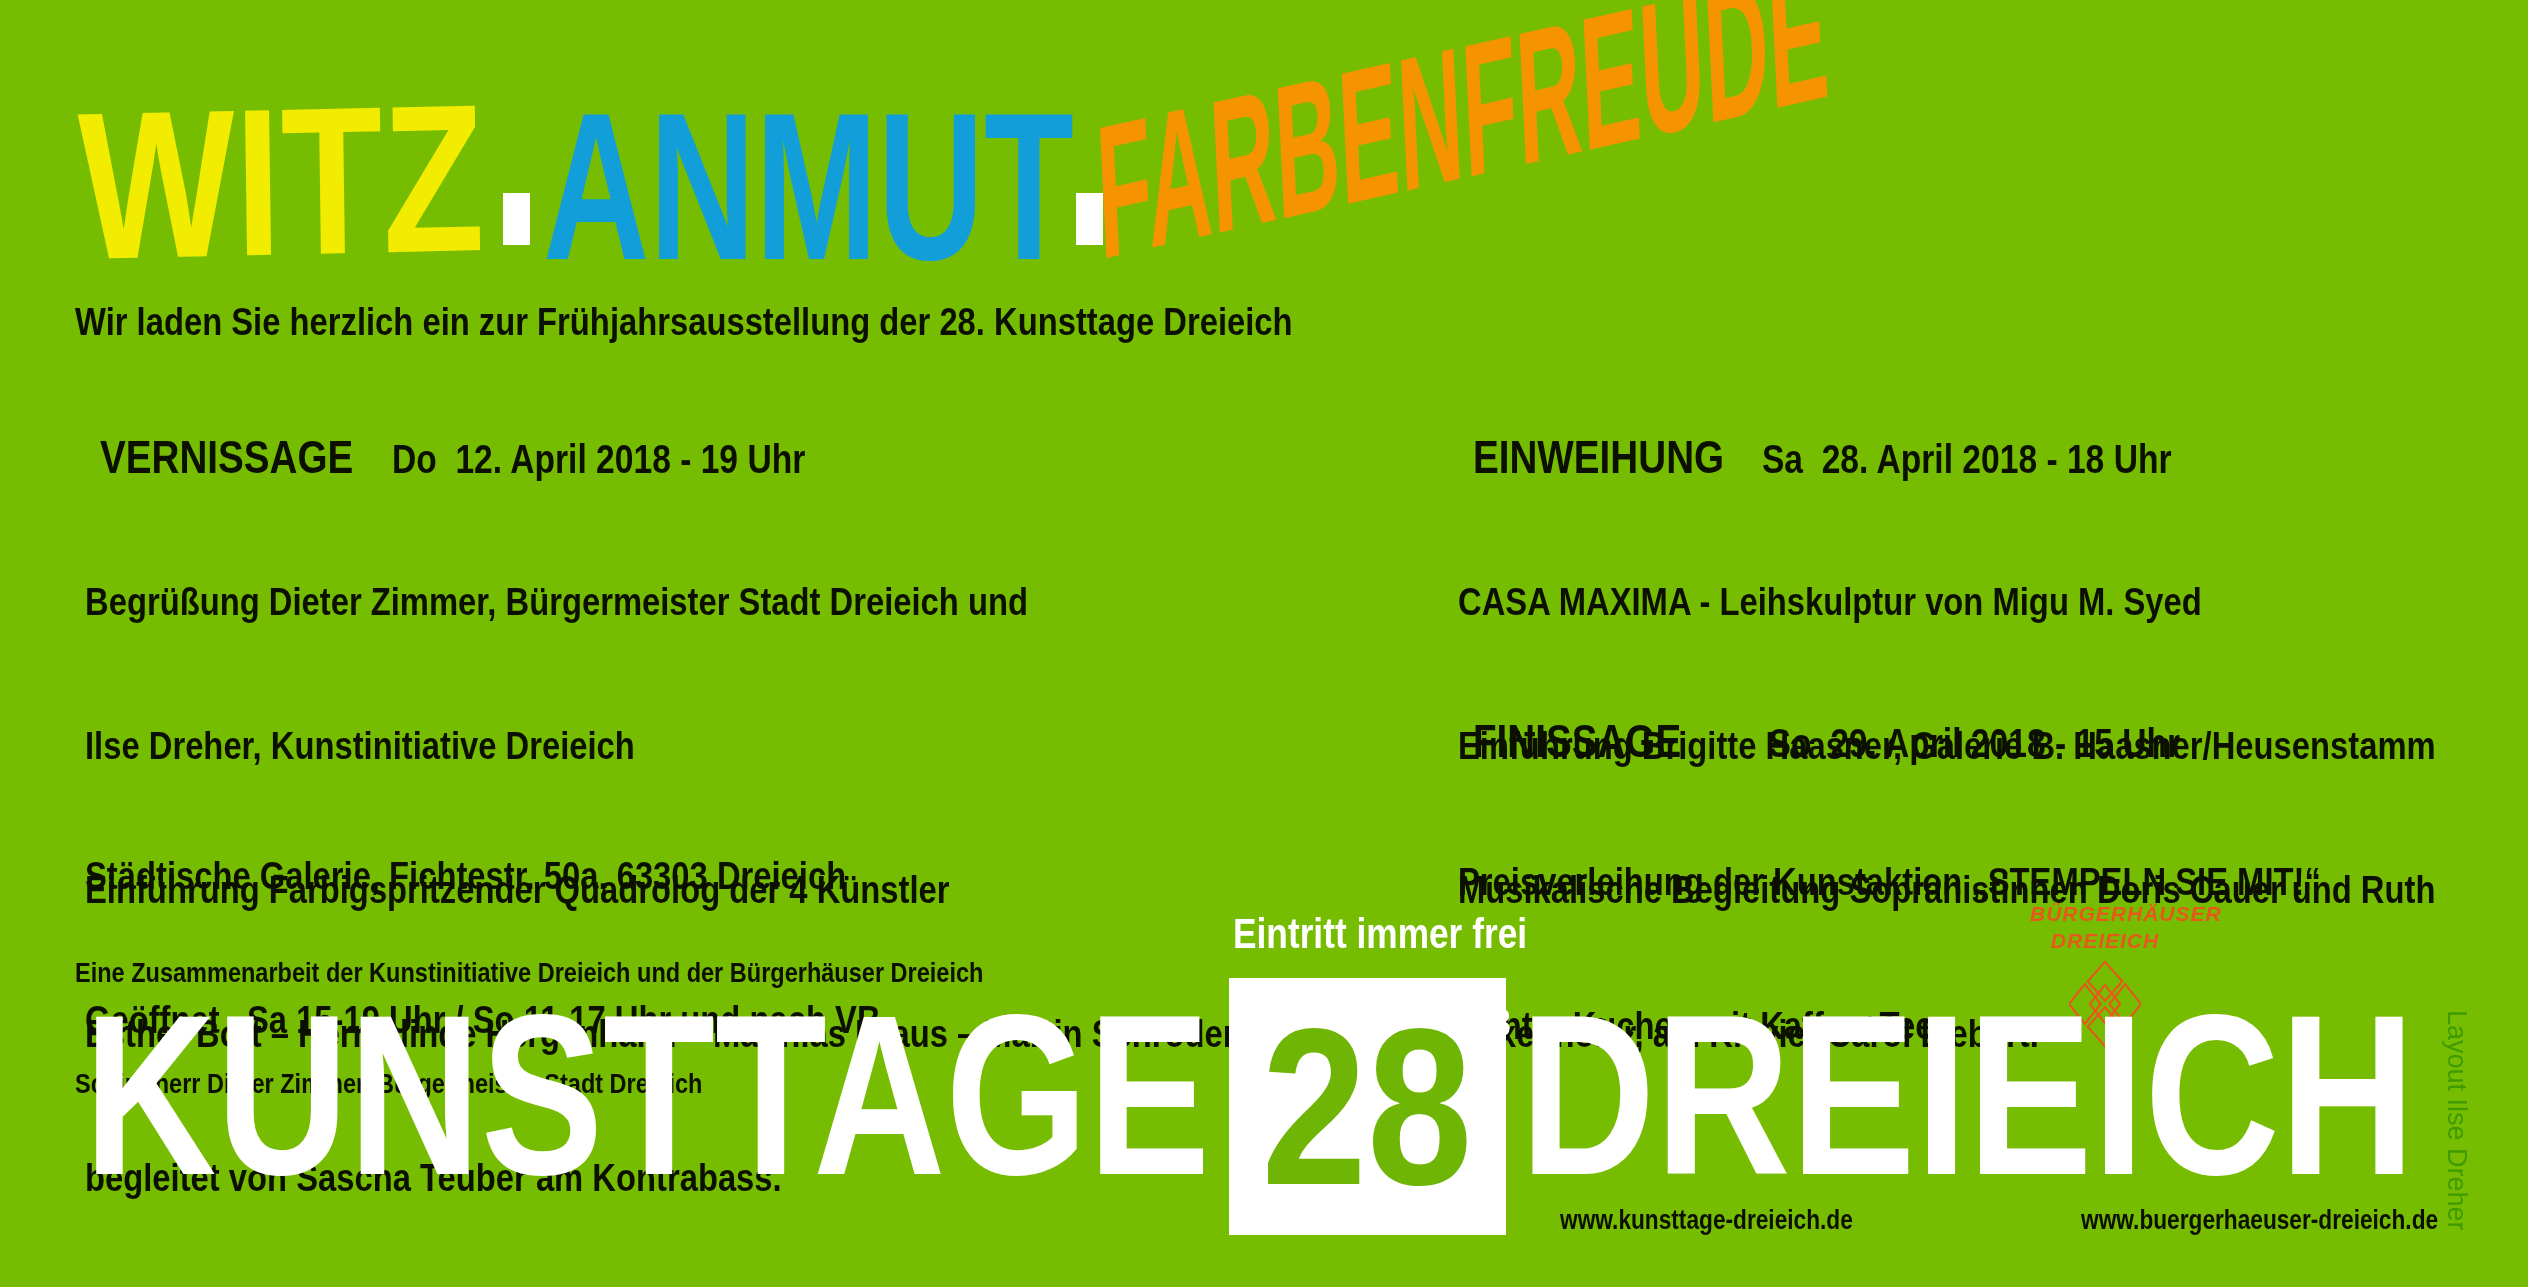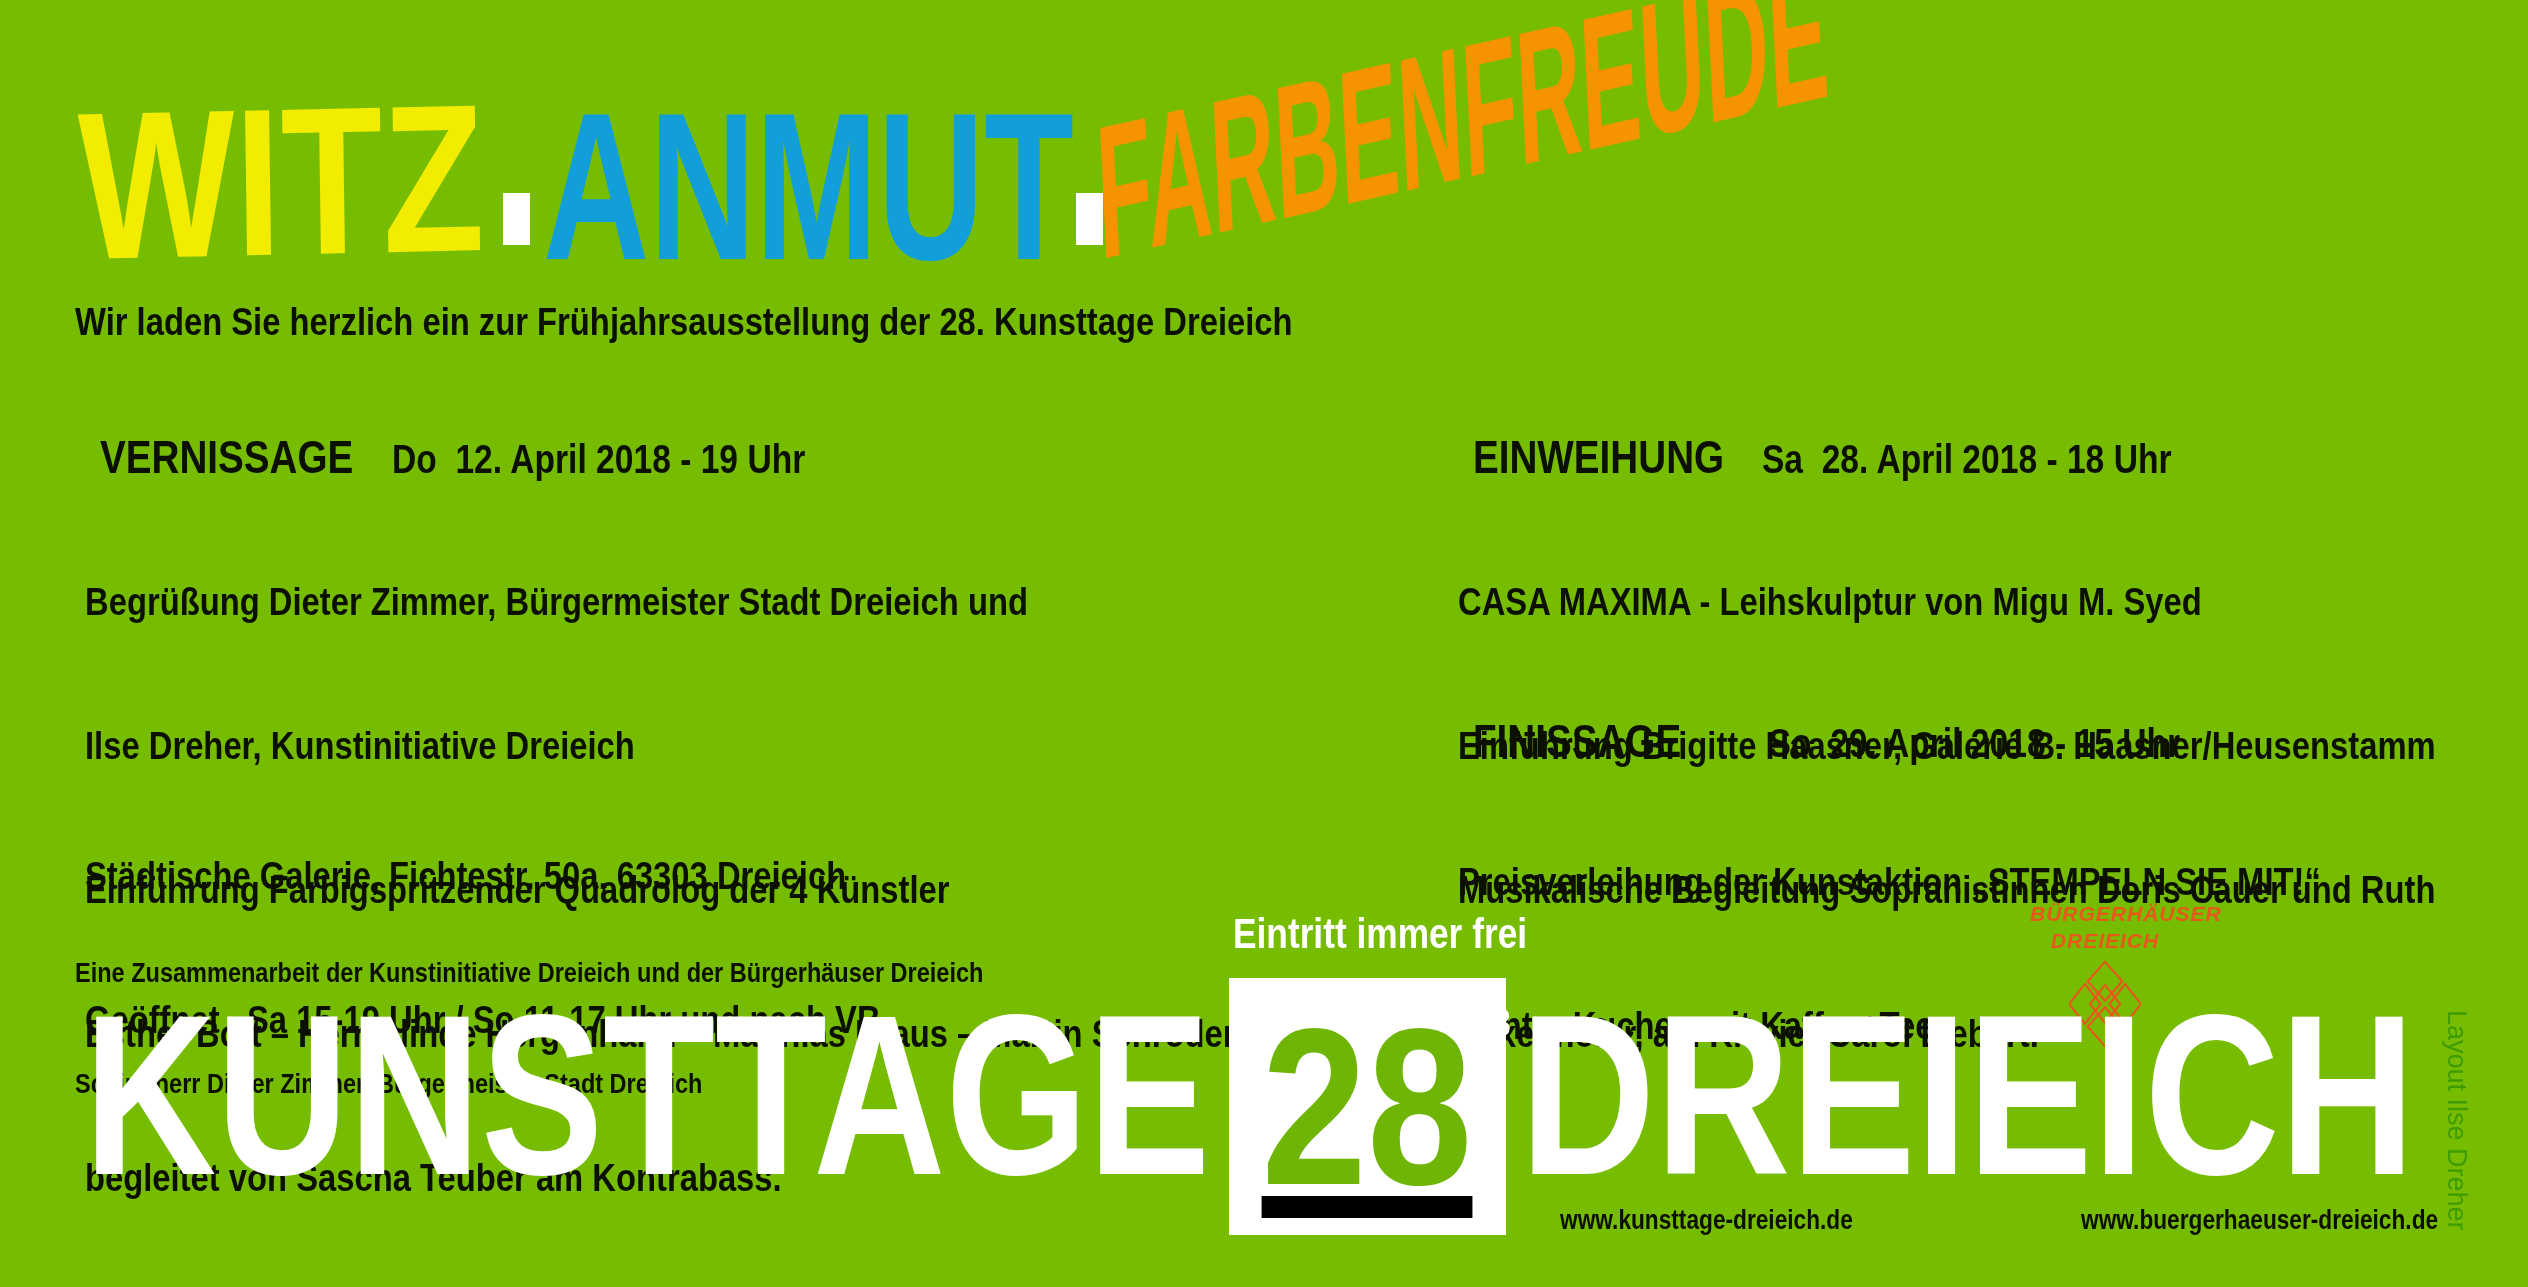--- a/index.html
+++ b/index.html
@@ -96,21 +96,21 @@
         <path d="M78 35 L100 62.5 L78 90 L56 62.5 Z"></path>
         <path d="M50 67 L74 94 L50 121 L26 94 Z"></path>
         <path d="M22 35 L44 62.5 L22 90 L0 62.5 Z"></path>
         <path d="M50 36 L71 62.5 L50 89 L29 62.5 Z"></path>
       </g>
     </svg>
   </div>
 
   <div class="banner-word" style="left:84px;top:981px;transform:scaleX(0.80);transform-origin:0 0;">KUNSTTAGE</div>
 
-  <div class="abs" style="left:1229px;top:978px;width:277px;height:257px;background:#ffffff;display:flex;align-items:center;justify-content:center;text-decoration:underline;">
+  <div class="abs" style="left:1229px;top:978px;width:277px;height:257px;background:#ffffff;display:flex;align-items:center;justify-content:center;">
     <span style="color:#6eb506;font-weight:700;font-size:223px;line-height:1;transform:scaleX(0.85);display:inline-block;">28</span>
   </div>
 
   <div class="banner-word" style="left:1520px;top:981px;transform:scaleX(0.818);transform-origin:0 0;">DREIEICH</div>
 
   <div class="url" style="left:1560px;top:1205px;">www.kunsttage-dreieich.de</div>
   <div class="url" style="left:2081px;top:1205px;">www.buergerhaeuser-dreieich.de</div>
 
   <div style="position:absolute;left:2472px;top:1010px;color:#3f9b00;font-size:27px;font-weight:400;white-space:pre;transform:rotate(90deg);transform-origin:0 0;">Layout Ilse Dreher</div>
 

